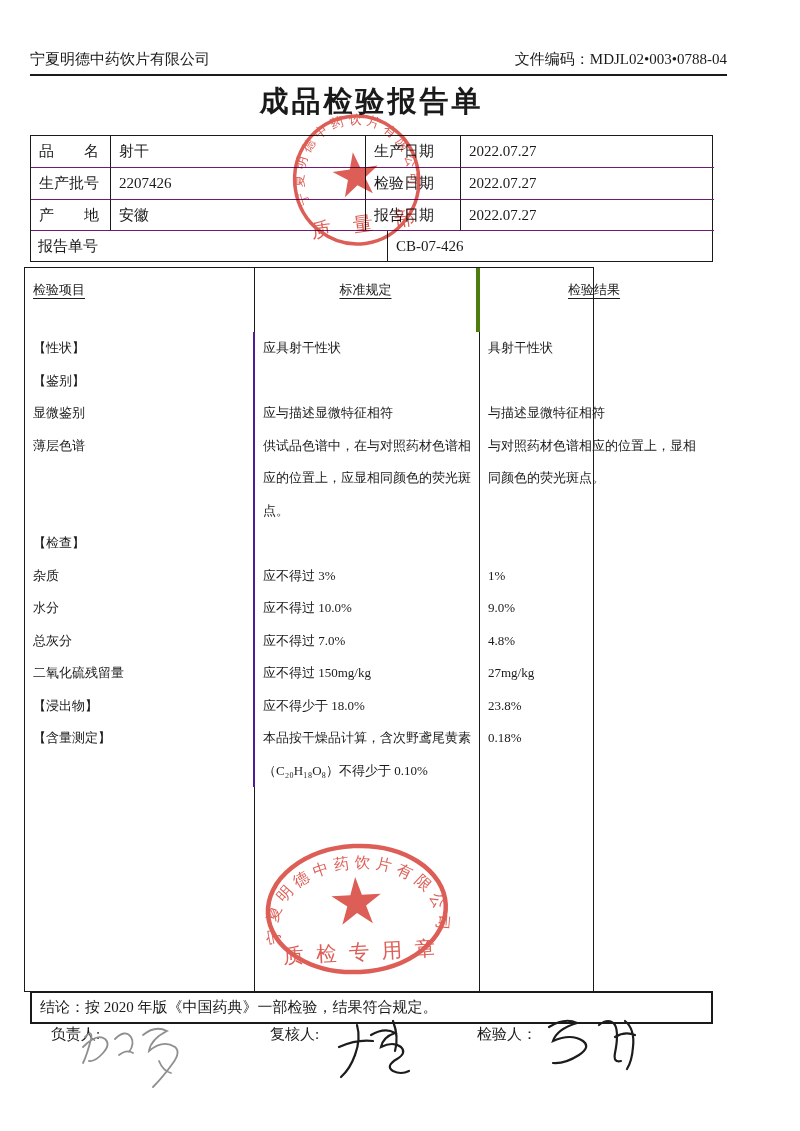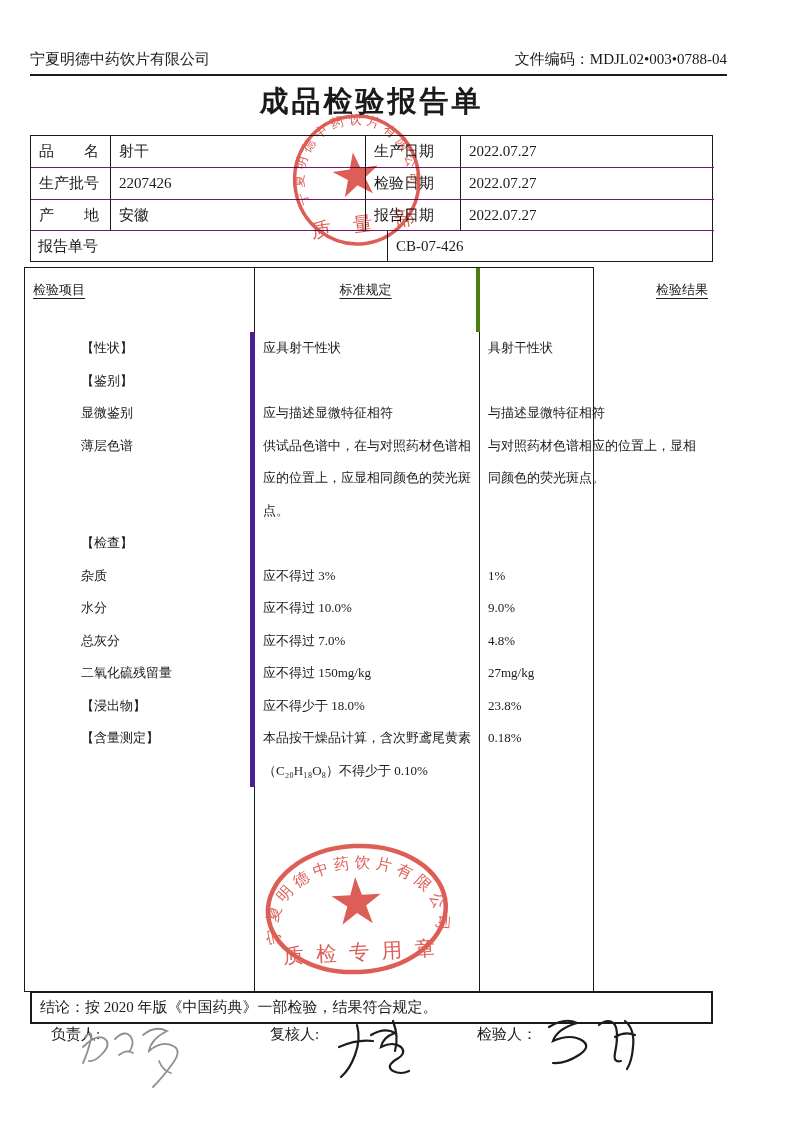--- a/index.html
+++ b/index.html
@@ -42,22 +42,22 @@
     grid-template-columns: 230px 225px 228px;
     grid-template-rows: 64px repeat(11, auto) 1fr;
     border: 1.5px solid #1a1a1a;
     font-size: 13px;
   }
   .main-table > div { line-height: 32.5px; }
   .mh { padding-top: 6px; }
   .mh .u { display: inline-block; text-decoration: underline; text-underline-offset: 4px; }
   .mh1 { padding-left: 8px; border-right: 1px solid #1a1a1a; }
   .mh2 { text-align: center; border-right: 4px solid #4d7c0f; }
-  .mh3 { text-align: right; }
-  .rc1 { padding: 0 6px 0 8px; border-right: 5px solid #4c1d95; margin-left: 48px; }
+  .mh3 { text-align: center; }
+  .rc1 { padding: 0 6px 0 8px; border-right: 2px solid #4c1d95; }
   .rc2 { padding: 0 4px 0 8px; border-right: 1px solid #1a1a1a; }
   .rc3 { padding: 0 4px 0 8px; }
   .f1 { grid-row: 13; grid-column: 1; border-right: 1px solid #1a1a1a; }
   .f2 { grid-row: 13; grid-column: 2; border-right: 1px solid #1a1a1a; }
   .f3 { grid-row: 13; grid-column: 3; }
 
   
   .conclusion-row {
     position: absolute; left: 30px; top: 990.5px; width: 683px; height: 33px;
     border: 2px solid #1a1a1a; font-size: 15px; line-height: 29px; padding: 0 8px;

